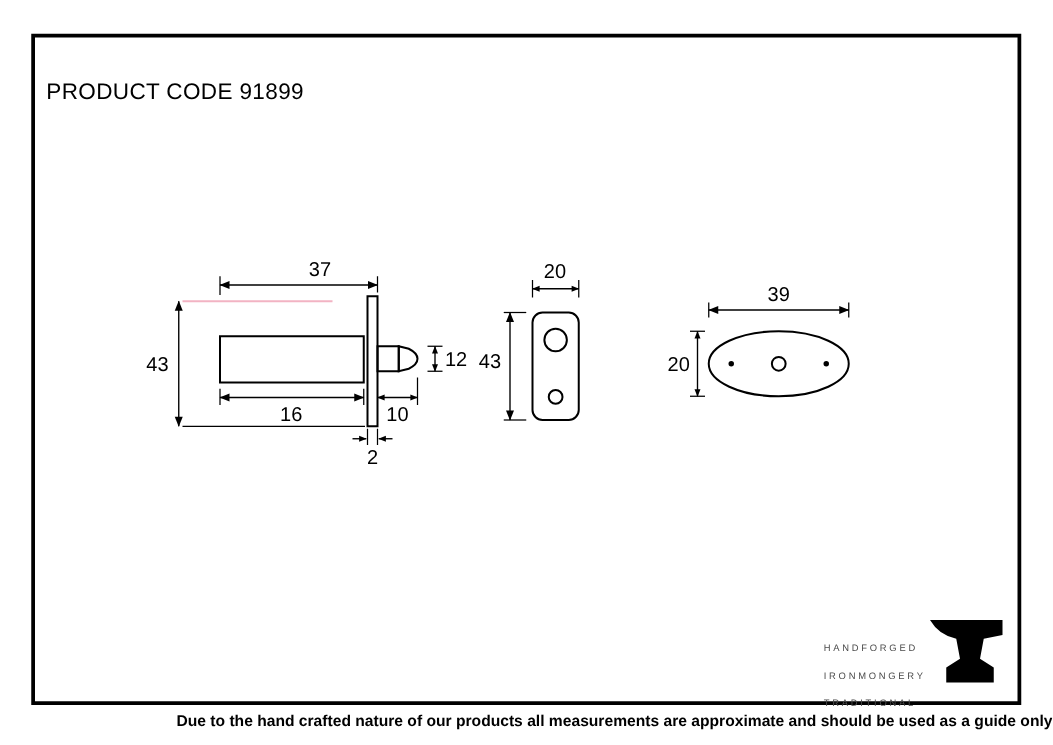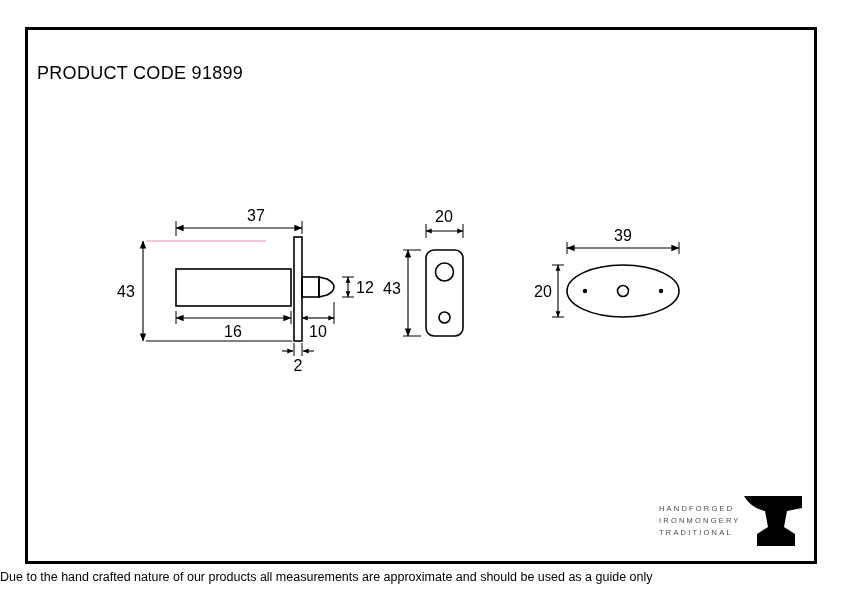--- a/index.html
+++ b/index.html
@@ -28,36 +28,38 @@
     letter-spacing: 0.3px;
     color: #000;
     white-space: nowrap;
     margin-top: 29px;
   }
   .disclaimer {
     position: absolute;
     left: 0;
     right: 0;
     top: 570px;
-    text-align: left;
+    text-align: right;
     font-size: 12.5px;
     color: #000;
     white-space: nowrap;
+    font-weight: bold;
   }
   .brand {
     position: absolute;
     left: 659px;
     top: 503px;
   }
   .brand .brand-line {
     font-size: 7.5px;
     letter-spacing: 2.2px;
     line-height: 12px;
     color: #4a4a4a;
     white-space: nowrap;
+    margin-top: 10px;
   }
   svg.drawings {
     position: absolute;
     left: 0;
     top: 0;
     width: 842px;
     height: 596px;
   }
   svg .shape { fill: none; stroke: #000; stroke-width: 1.6; }
   svg .dimline { fill: none; stroke: #000; stroke-width: 1.1; }

